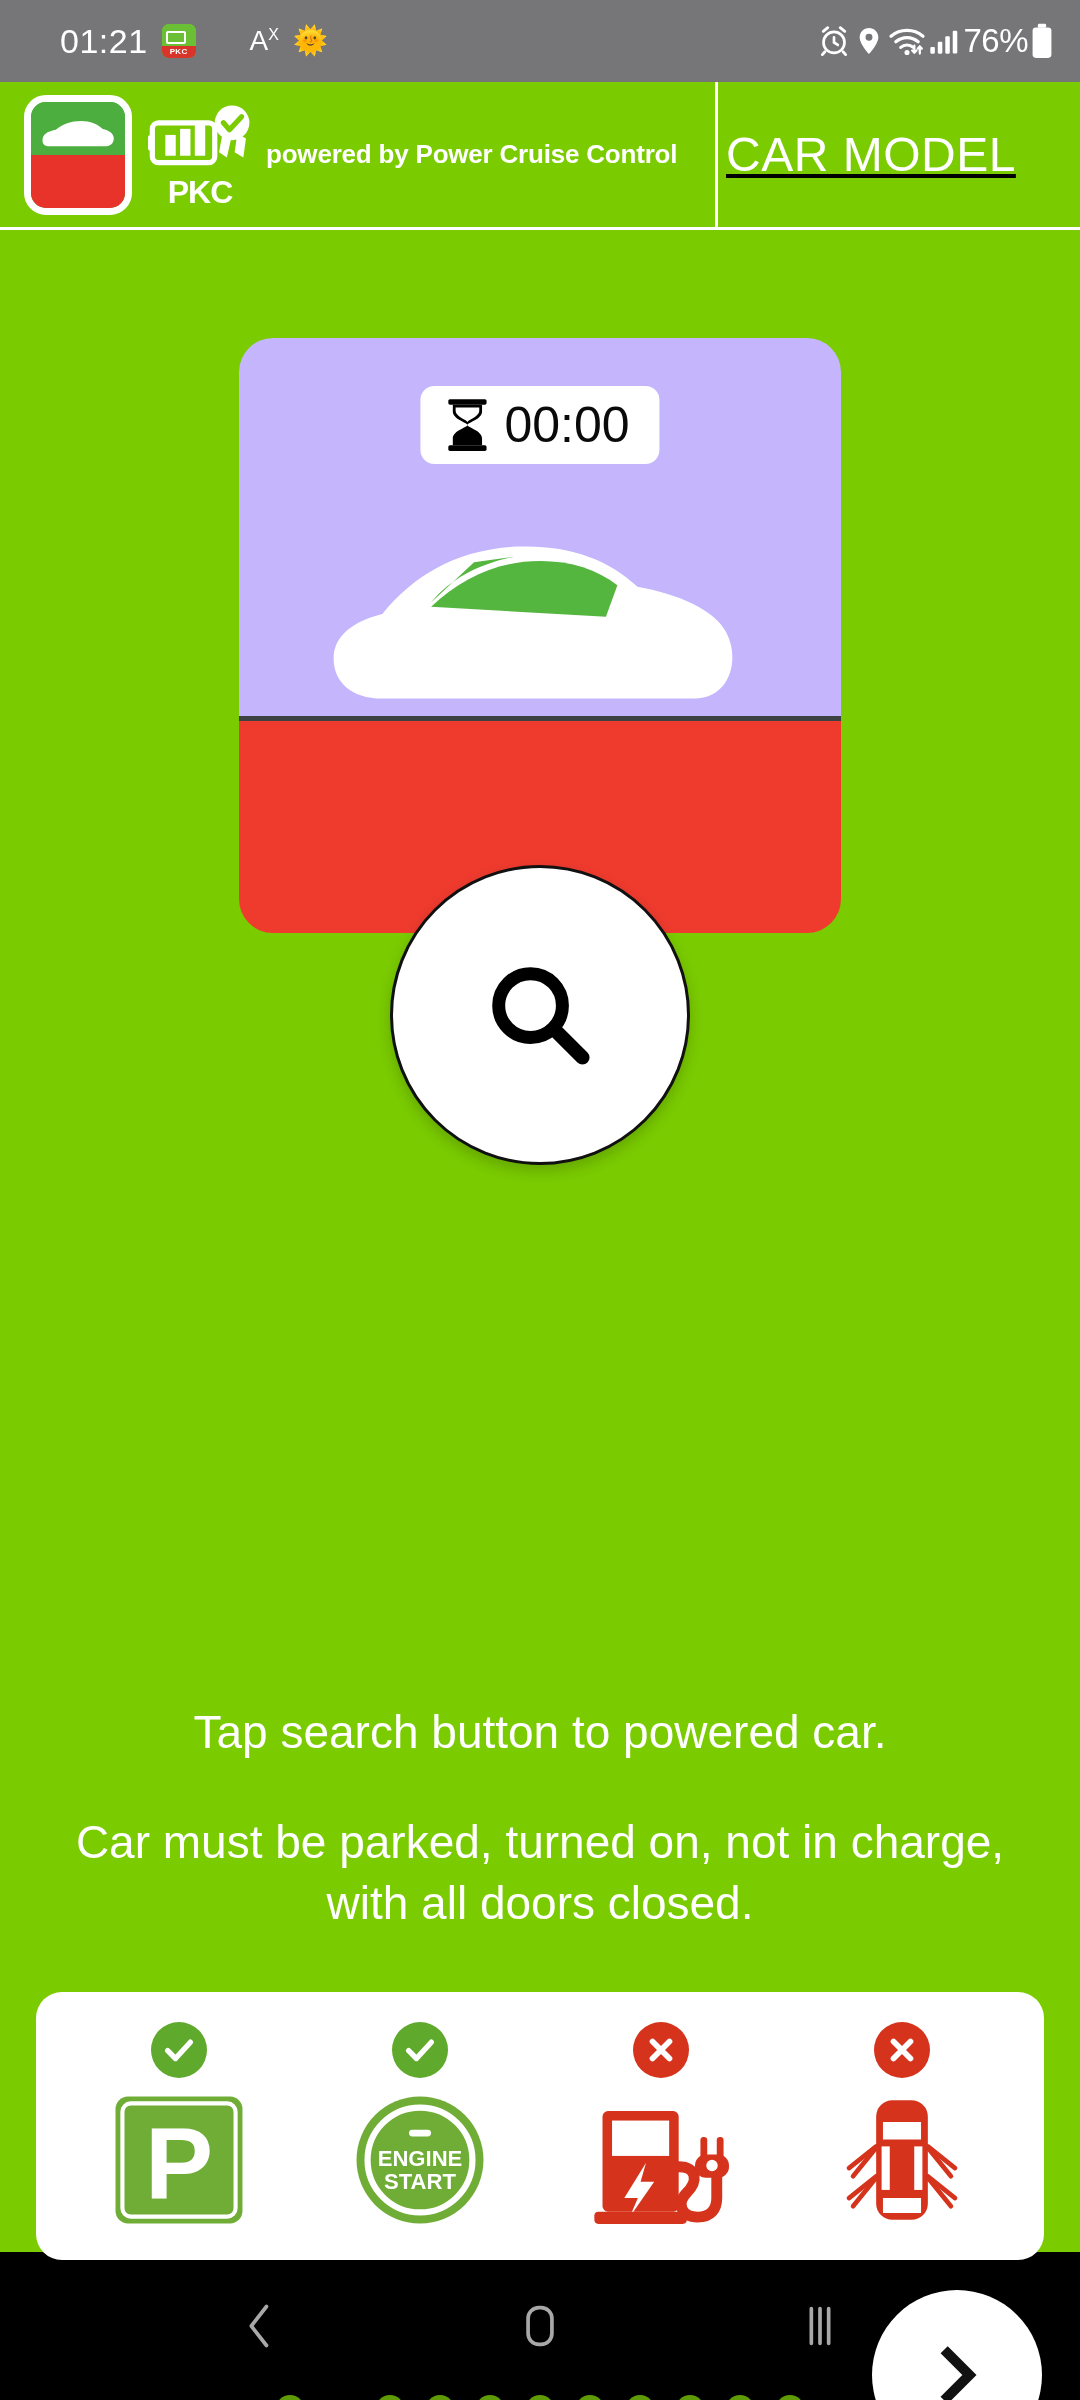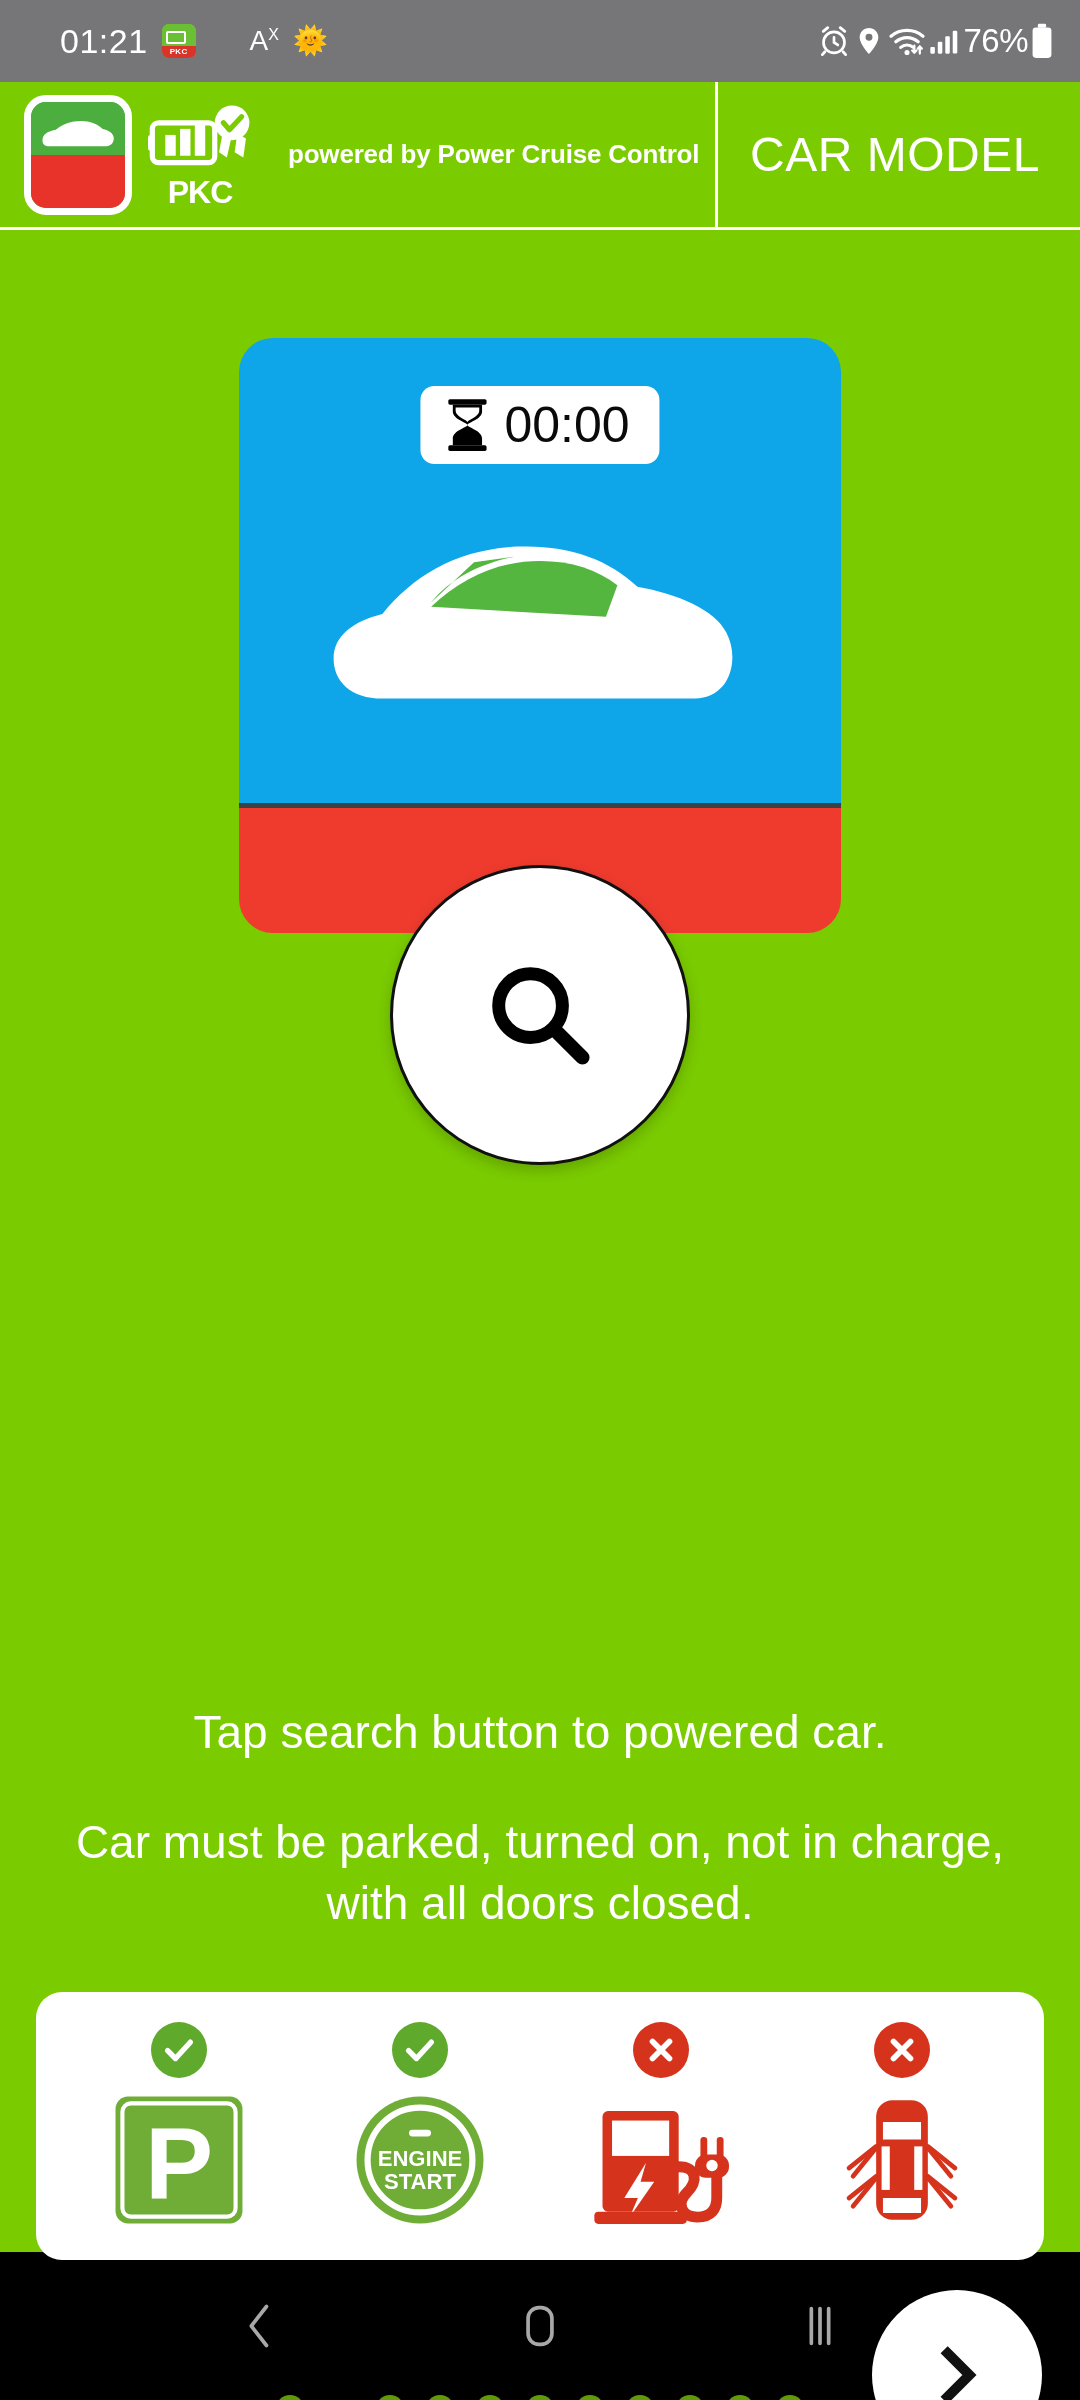--- a/index.html
+++ b/index.html
@@ -77,46 +77,47 @@
     display:flex; flex-direction:column; align-items:center;
     margin-left:16px; flex:0 0 auto;
   }
   .pkc-badge { width:104px; height:78px; }
   .pkc-word {
     color:#fff; font-weight:bold; font-size:32px;
     letter-spacing:-1px; margin-top:-4px; line-height:1;
   }
   .powered {
     color:#fff; font-weight:bold; font-size:26px;
-    margin-left:36px; white-space:nowrap; letter-spacing:-0.2px;
+    margin-left:14px; white-space:nowrap; letter-spacing:-0.2px;
   }
   .hdr-right {
     flex:1; display:flex; align-items:center;
-    padding-left:32px;
+    padding-left:8px;
+    text-decoration:underline;
   }
   .car-model-title {
     color:#fff; font-size:48px; font-weight:400; letter-spacing:0.5px;
     white-space:nowrap;
   }
 
   
   .body {
     flex:1; position:relative; background:#7ACB00;
     display:flex; flex-direction:column; align-items:center;
   }
 
   
   .detect-card {
     position:absolute; top:108px; left:50%; transform:translateX(-50%);
     width:602px; height:595px;
     border-radius:34px; overflow:hidden;
     display:flex; flex-direction:column;
   }
   .dc-top {
-    height:470px; background:#0ea5e9; position:relative;
+    height:383px; background:#c4b5fd; position:relative;
     border-bottom:5px solid #3C4244;
   }
   .dc-bot { flex:1; background:#EE3B2E; }
   .timer-pill {
     position:absolute; top:48px; left:50%; transform:translateX(-50%);
     background:#fff; border-radius:14px;
     display:flex; align-items:center; gap:14px;
     padding:12px 30px 12px 24px;
   }
   .hourglass { width:46px; height:54px; flex:0 0 46px; }

